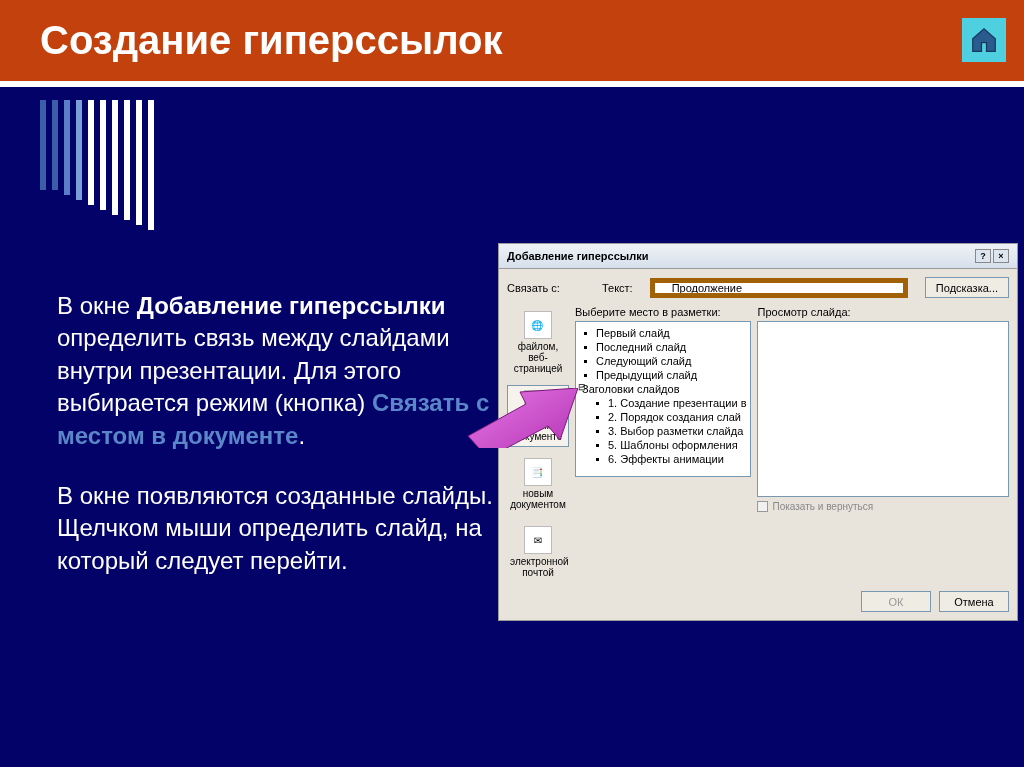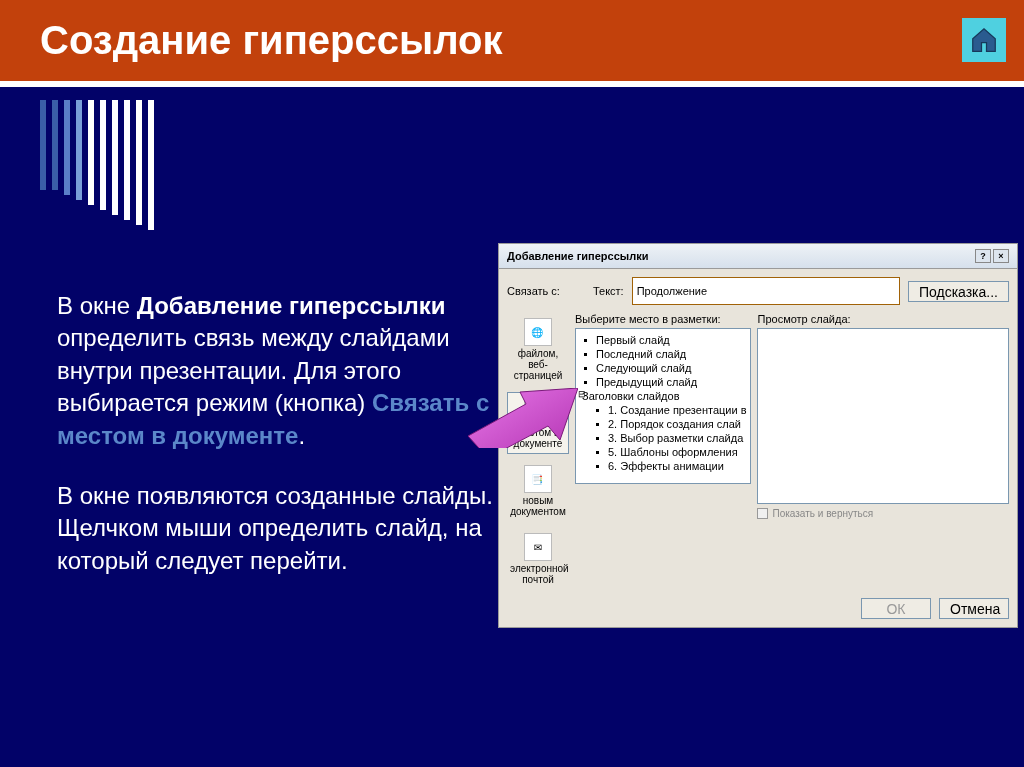--- a/index.html
+++ b/index.html
@@ -63,28 +63,28 @@
     font-weight: bold;
     border-bottom: 1px solid #9a9a9a;
     display: flex; justify-content: space-between; align-items: center;
   }
   .dlg-close-group { display: flex; gap: 2px; }
   .dlg-close-group div {
     width: 16px; height: 14px; border: 1px solid #888; background: #dde5ee;
     font-size: 9px; text-align: center; line-height: 12px;
   }
   .dlg-body { padding: 8px; }
-  .dlg-row { display: flex; align-items: center; gap: 8px; margin-bottom: 8px; }
+  .dlg-row { display: flex; align-items: center; gap: 17px; margin-bottom: 8px; }
   .dlg-text-input {
-    flex: 1; height: 28px; border: 1px solid #a16207; background: #fff;
-    padding: 2px 4px; font-size: 11px;
+    flex: 1; height: 20px; border: 5px solid #a16207; background: #fff;
+    padding: 2px 17px; font-size: 11px;
   }
   .dlg-btn {
     border: 1px solid #7a97b0; background: #efece4; padding: 2px 10px;
-    font-size: 14px; height: 21px;
+    font-size: 11px; height: 21px;
   }
   .dlg-main { display: flex; gap: 6px; }
   .dlg-sidebar { width: 62px; display: flex; flex-direction: column; gap: 6px; align-items: center; }
   .dlg-side-item {
     width: 62px; text-align: center; font-size: 10px; line-height: 1.1;
     padding: 4px 2px; border: 1px solid transparent;
   }
   .dlg-side-item.sel { border: 1px solid #7a97b0; background: #f5f3ec; }
   .dlg-side-icon {
     width: 28px; height: 28px; margin: 0 auto 2px; background: #fff;

